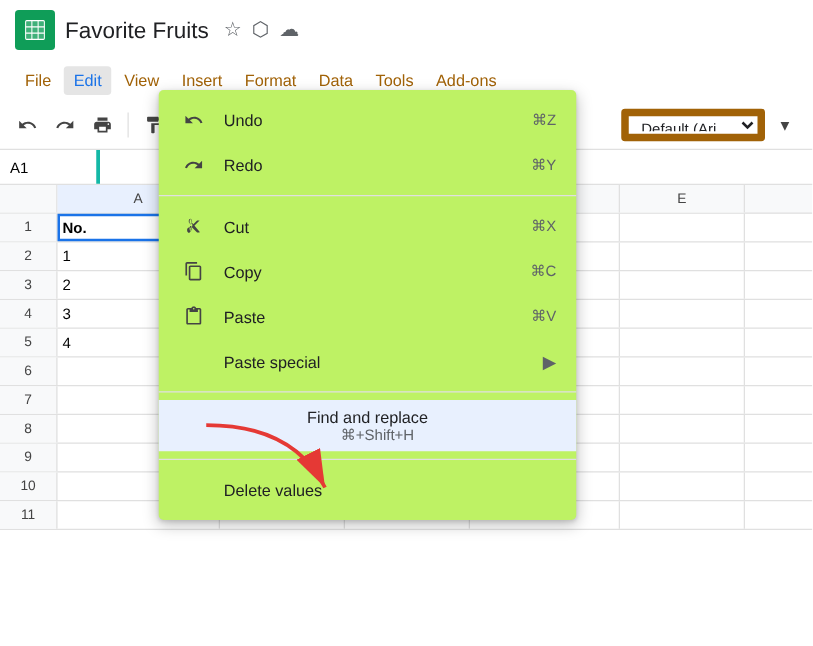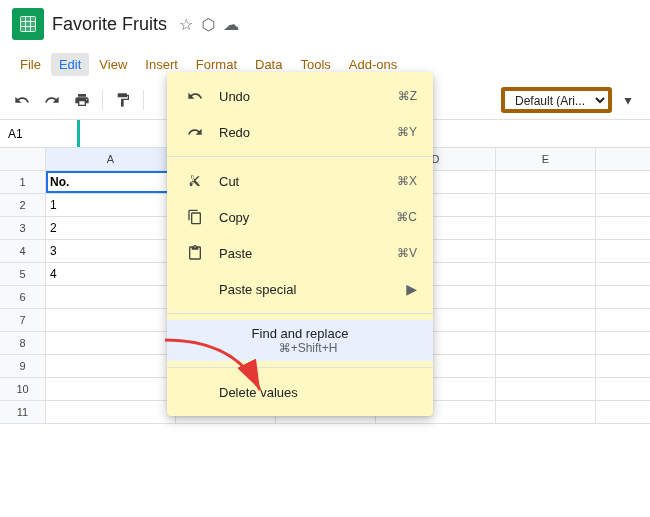--- a/index.html
+++ b/index.html
@@ -99,21 +99,21 @@
       width: 1px;
       height: 20px;
       background: #e0e0e0;
       margin: 0 4px;
     }
     .toolbar-divider {
       flex: 1;
     }
     .font-select {
       padding: 2px 6px;
-      border: 4px solid #a16207;
+      border: 6px solid #a16207;
       border-radius: 3px;
       font-size: 12px;
       color: #202124;
       background: #fff;
       cursor: pointer;
       height: 26px;
     }
 
     
     .formula-bar {
@@ -218,27 +218,26 @@
     
     .col-d { width: 120px; min-width: 120px; }
     
     .col-e { width: 100px; min-width: 100px; }
 
     
     .dropdown-menu {
       position: absolute;
       top: 72px;
       left: 127px;
-      width: 266px;
-      background: #fef9c3;
+      width: 334px;
+      background: #bef264;
       border-radius: 4px;
       box-shadow: 0 4px 12px rgba(0,0,0,0.25), 0 1px 3px rgba(0,0,0,0.1);
       z-index: 1000;
       padding: 6px 0;
-      margin-left: 40px;
     }
     .dropdown-item {
       display: flex;
       align-items: center;
       padding: 6px 16px;
       cursor: pointer;
       font-size: 13px;
       color: #202124;
       position: relative;
       min-height: 36px;

